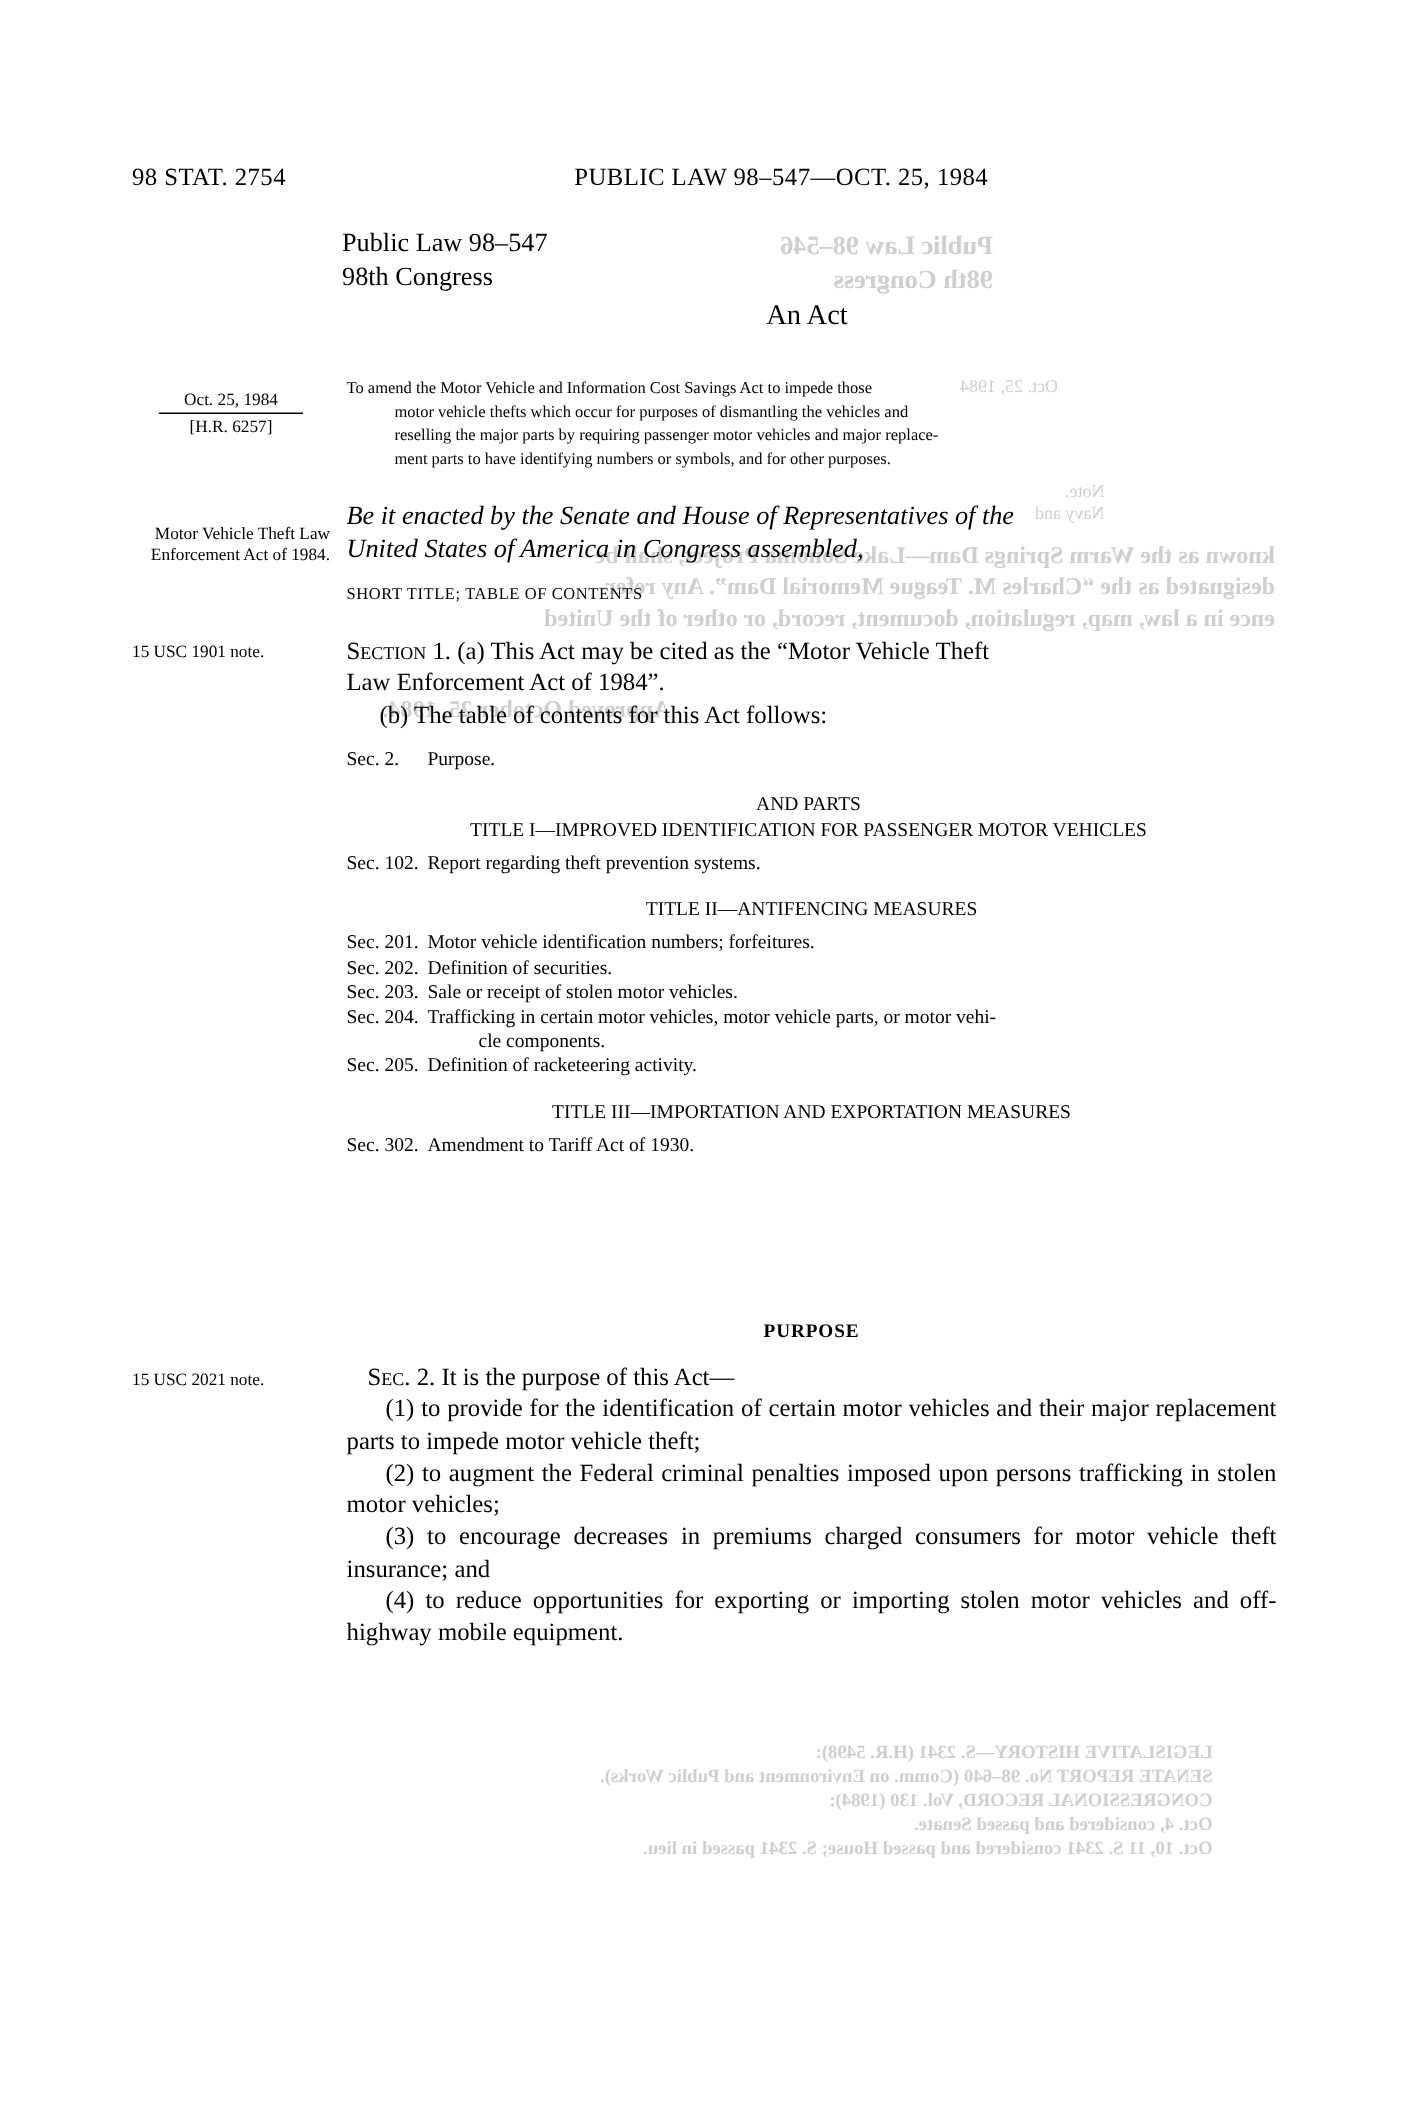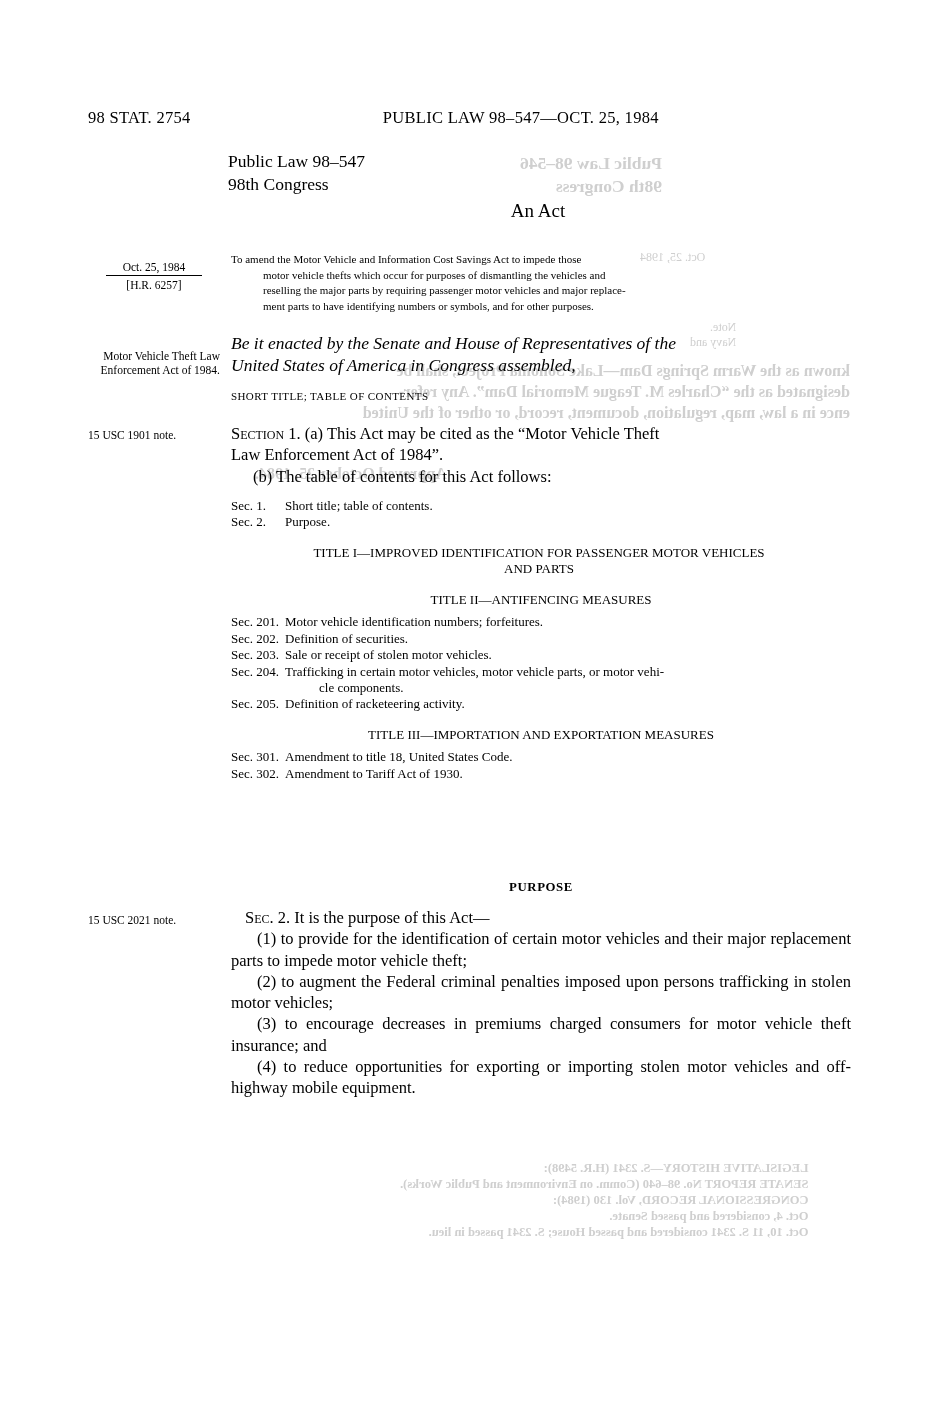--- a/index.html
+++ b/index.html
@@ -274,33 +274,33 @@
 
   <div class="para p-sec1">
     <span class="smallcaps">Section 1.</span><span> (a) This Act may be cited as the “Motor Vehicle Theft</span>
     <div>Law Enforcement Act of 1984”.</div>
   </div>
   <div class="para p-sec1b">(b) The table of contents for this Act follows:</div>
 
   <div class="toc">
 
     <div class="toc-entry">
-      <span class="num">Sec. 1.</span>
-      <span class="txt">Short title; table of contents.</span>
-    </div>
-    <div class="toc-entry">
       <span class="num">Sec. 2.</span>
       <span class="txt">Purpose.</span>
     </div>
 
     <div class="toc-title wide">
+      <div>AND PARTS</div>
       <div>TITLE I—IMPROVED IDENTIFICATION FOR PASSENGER MOTOR VEHICLES</div>
-      <div>AND PARTS</div>
-    </div>
-
+    </div>
+
+    <div class="toc-entry">
+      <span class="num">Sec. 102.</span>
+      <span class="txt">Report regarding theft prevention systems.</span>
+    </div>
 
     <div class="toc-title">TITLE II—ANTIFENCING MEASURES</div>
 
     <div class="toc-entry">
       <span class="num">Sec. 201.</span>
       <span class="txt">Motor vehicle identification numbers; forfeitures.</span>
     </div>
     <div class="toc-entry">
       <span class="num">Sec. 202.</span>
       <span class="txt">Definition of securities.</span>
@@ -316,24 +316,20 @@
         <span class="cont">cle components.</span>
       </span>
     </div>
     <div class="toc-entry">
       <span class="num">Sec. 205.</span>
       <span class="txt">Definition of racketeering activity.</span>
     </div>
 
     <div class="toc-title">TITLE III—IMPORTATION AND EXPORTATION MEASURES</div>
 
-    <div class="toc-entry">
-      <span class="num">Sec. 301.</span>
-      <span class="txt">Amendment to title 18, United States Code.</span>
-    </div>
     <div class="toc-entry">
       <span class="num">Sec. 302.</span>
       <span class="txt">Amendment to Tariff Act of 1930.</span>
     </div>
   </div>
 
   <div class="purpose-head">PURPOSE</div>
   <div class="purpose-body">
     <p class="first"><span class="smallcaps">Sec. 2.</span><span> It is the purpose of this Act—</span></p>
     <p>(1) to provide for the identification of certain motor vehicles and their major replacement parts to impede motor vehicle theft;</p>

